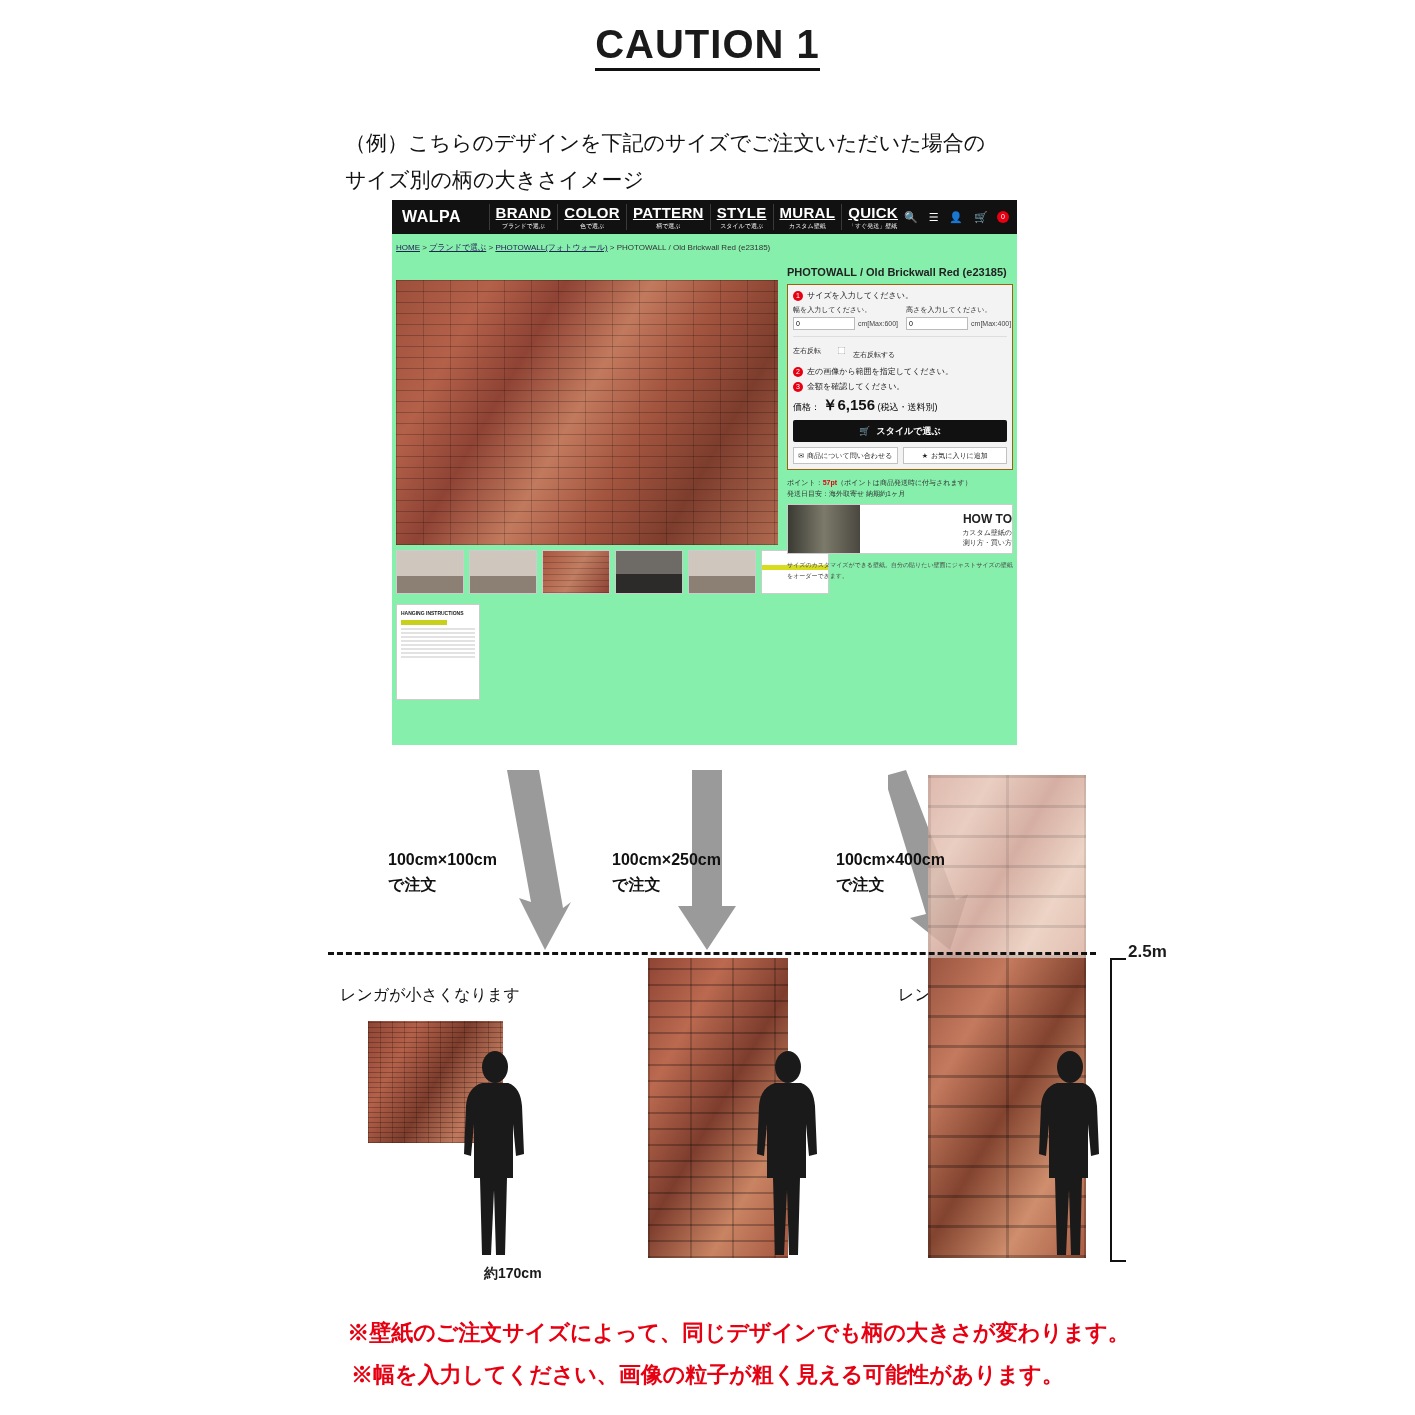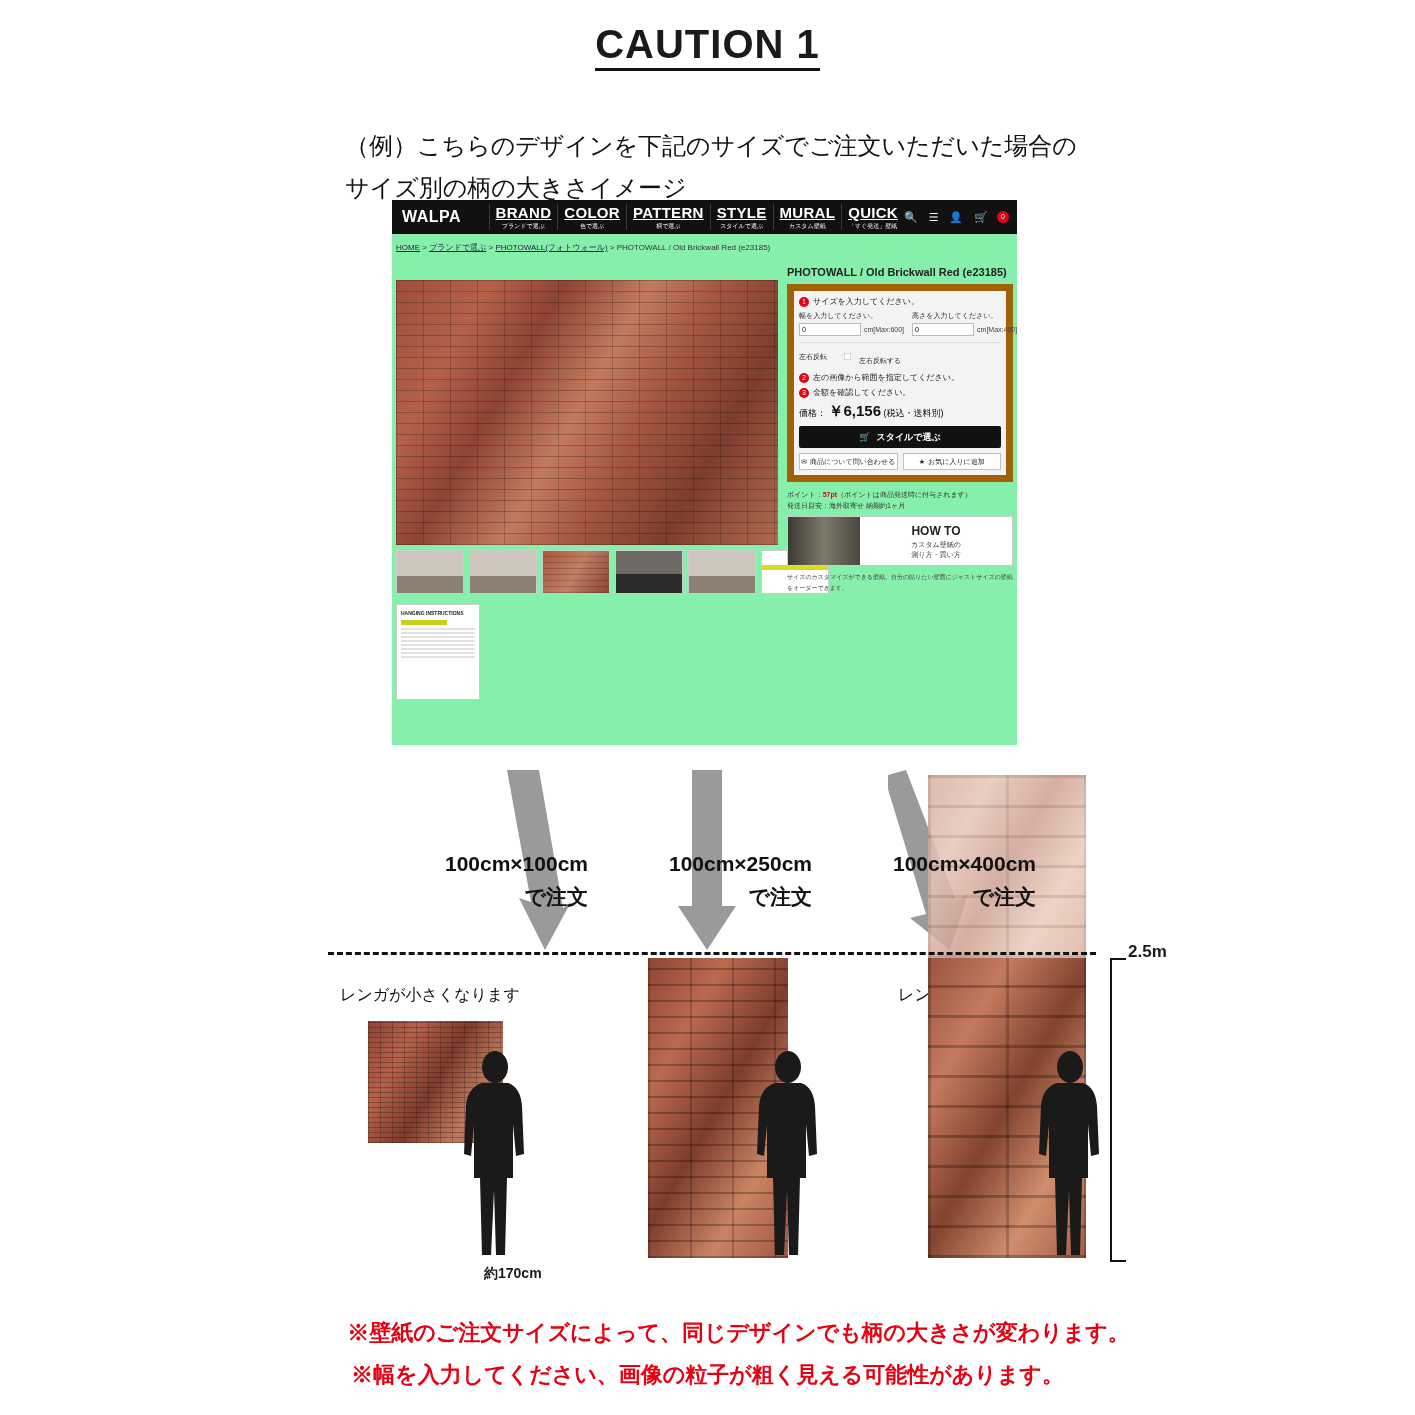--- a/index.html
+++ b/index.html
@@ -30,21 +30,21 @@
   .title span {
     border-bottom: 3px solid #111;
     padding-bottom: 2px;
   }
 
   
   .intro {
     position: absolute;
     top: 125px;
     left: 345px;
-    font-size: 24px;
+    font-size: 21px;
     line-height: 1.75;
     color: #111;
   }
 
   
   .shot {
     position: absolute;
     left: 392px;
     top: 200px;
     width: 625px;
@@ -165,21 +165,21 @@
     width: 226px;
     font-size: 8px;
     color: #222;
   }
   .panel h2 {
     margin: 0 0 6px 0;
     font-size: 11px;
     font-weight: bold;
   }
   .panel-box {
-    border: 7px solid #a16207;
+    border: 1px solid #a16207;
     background: #f3f3f3;
     padding: 5px;
     box-sizing: border-box;
   }
   .step {
     display: flex;
     align-items: center;
     gap: 4px;
     margin-bottom: 4px;
     font-size: 8px;
@@ -272,21 +272,21 @@
     border-right: 1px solid #eee;
     position: relative;
   }
   .banner.dl .bimg::after {
     content: "";
     position: absolute; left: 8px; top: 16px;
     width: 34px; height: 5px; background: #c8cf1c;
   }
   .banner .btxt {
     flex: 1;
-    text-align: center;
+    text-align: right;
     line-height: 1.45;
   }
   .banner .b1 { font-size: 12px; font-weight: bold; }
   .banner .b2 { font-size: 7px; color: #333; }
   .note-small {
     margin-top: 6px;
     font-size: 6px;
     color: #444;
     line-height: 1.7;
   }
@@ -294,23 +294,23 @@
   
   .arrow {
     position: absolute;
     width: 40px;
     color: #999;
   }
 
   
   .size-label {
     position: absolute;
-    font-size: 21px;
-    font-weight: bold;
-    text-align: right;
+    font-size: 16px;
+    font-weight: bold;
+    text-align: left;
     line-height: 1.55;
     color: #111;
   }
 
   
   .dash-line {
     position: absolute;
     left: 328px; top: 952px;
     width: 768px;
     border-top: 3px dashed #111;

